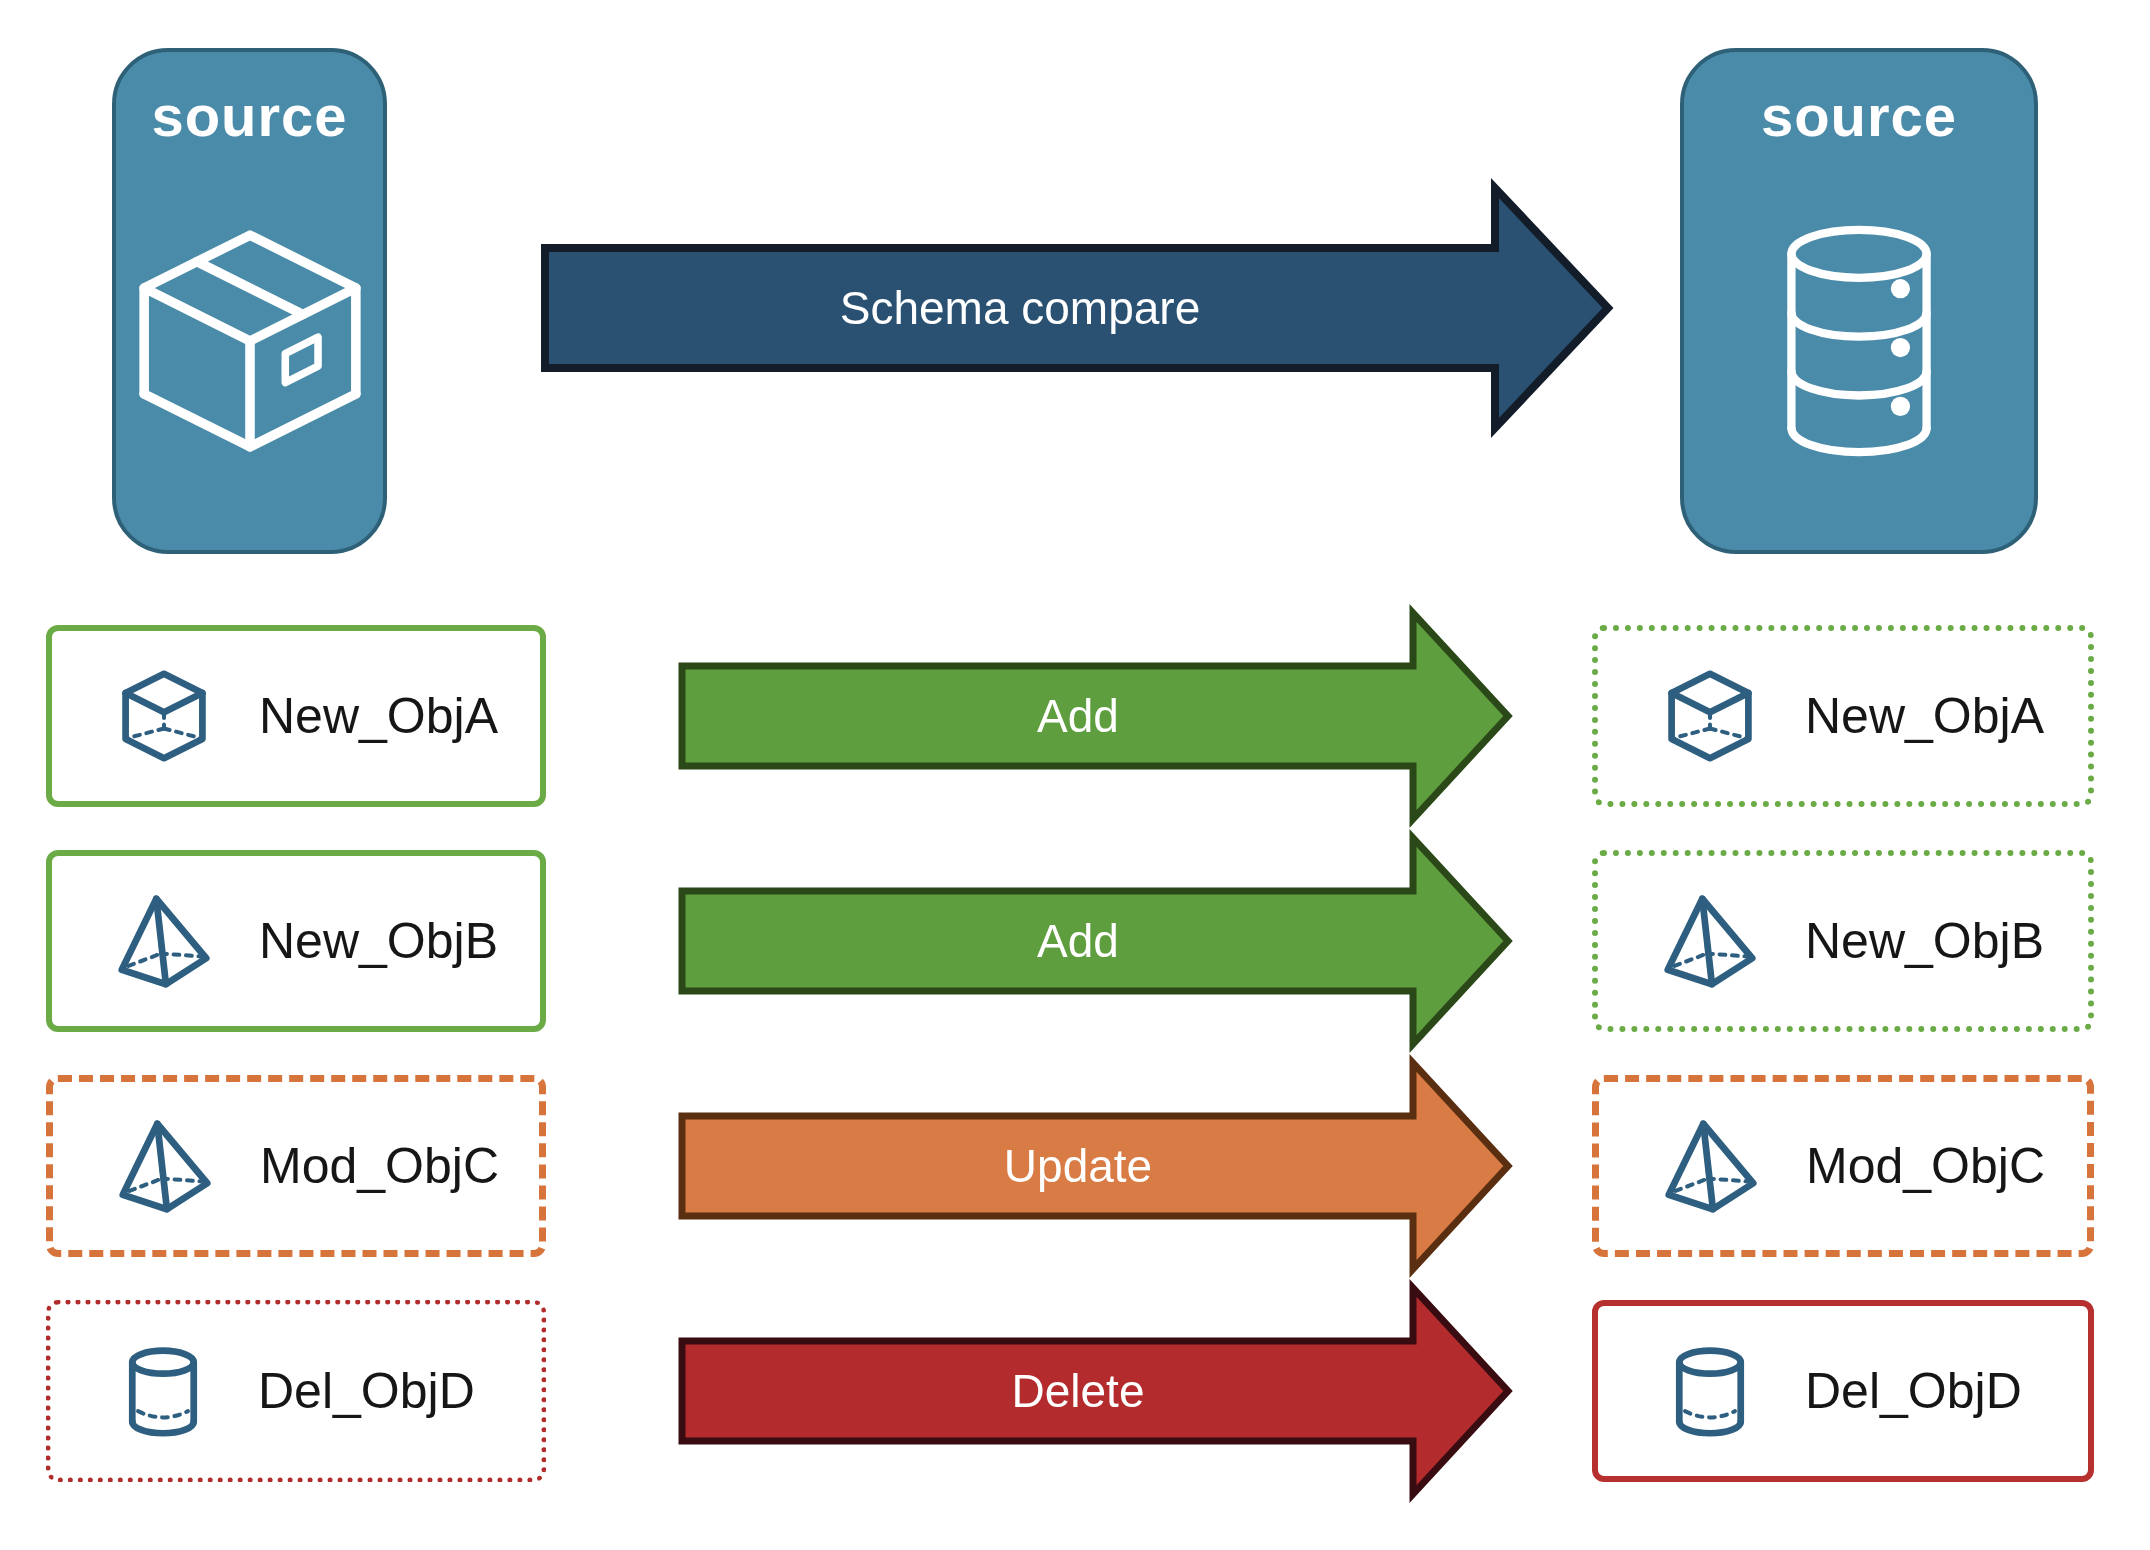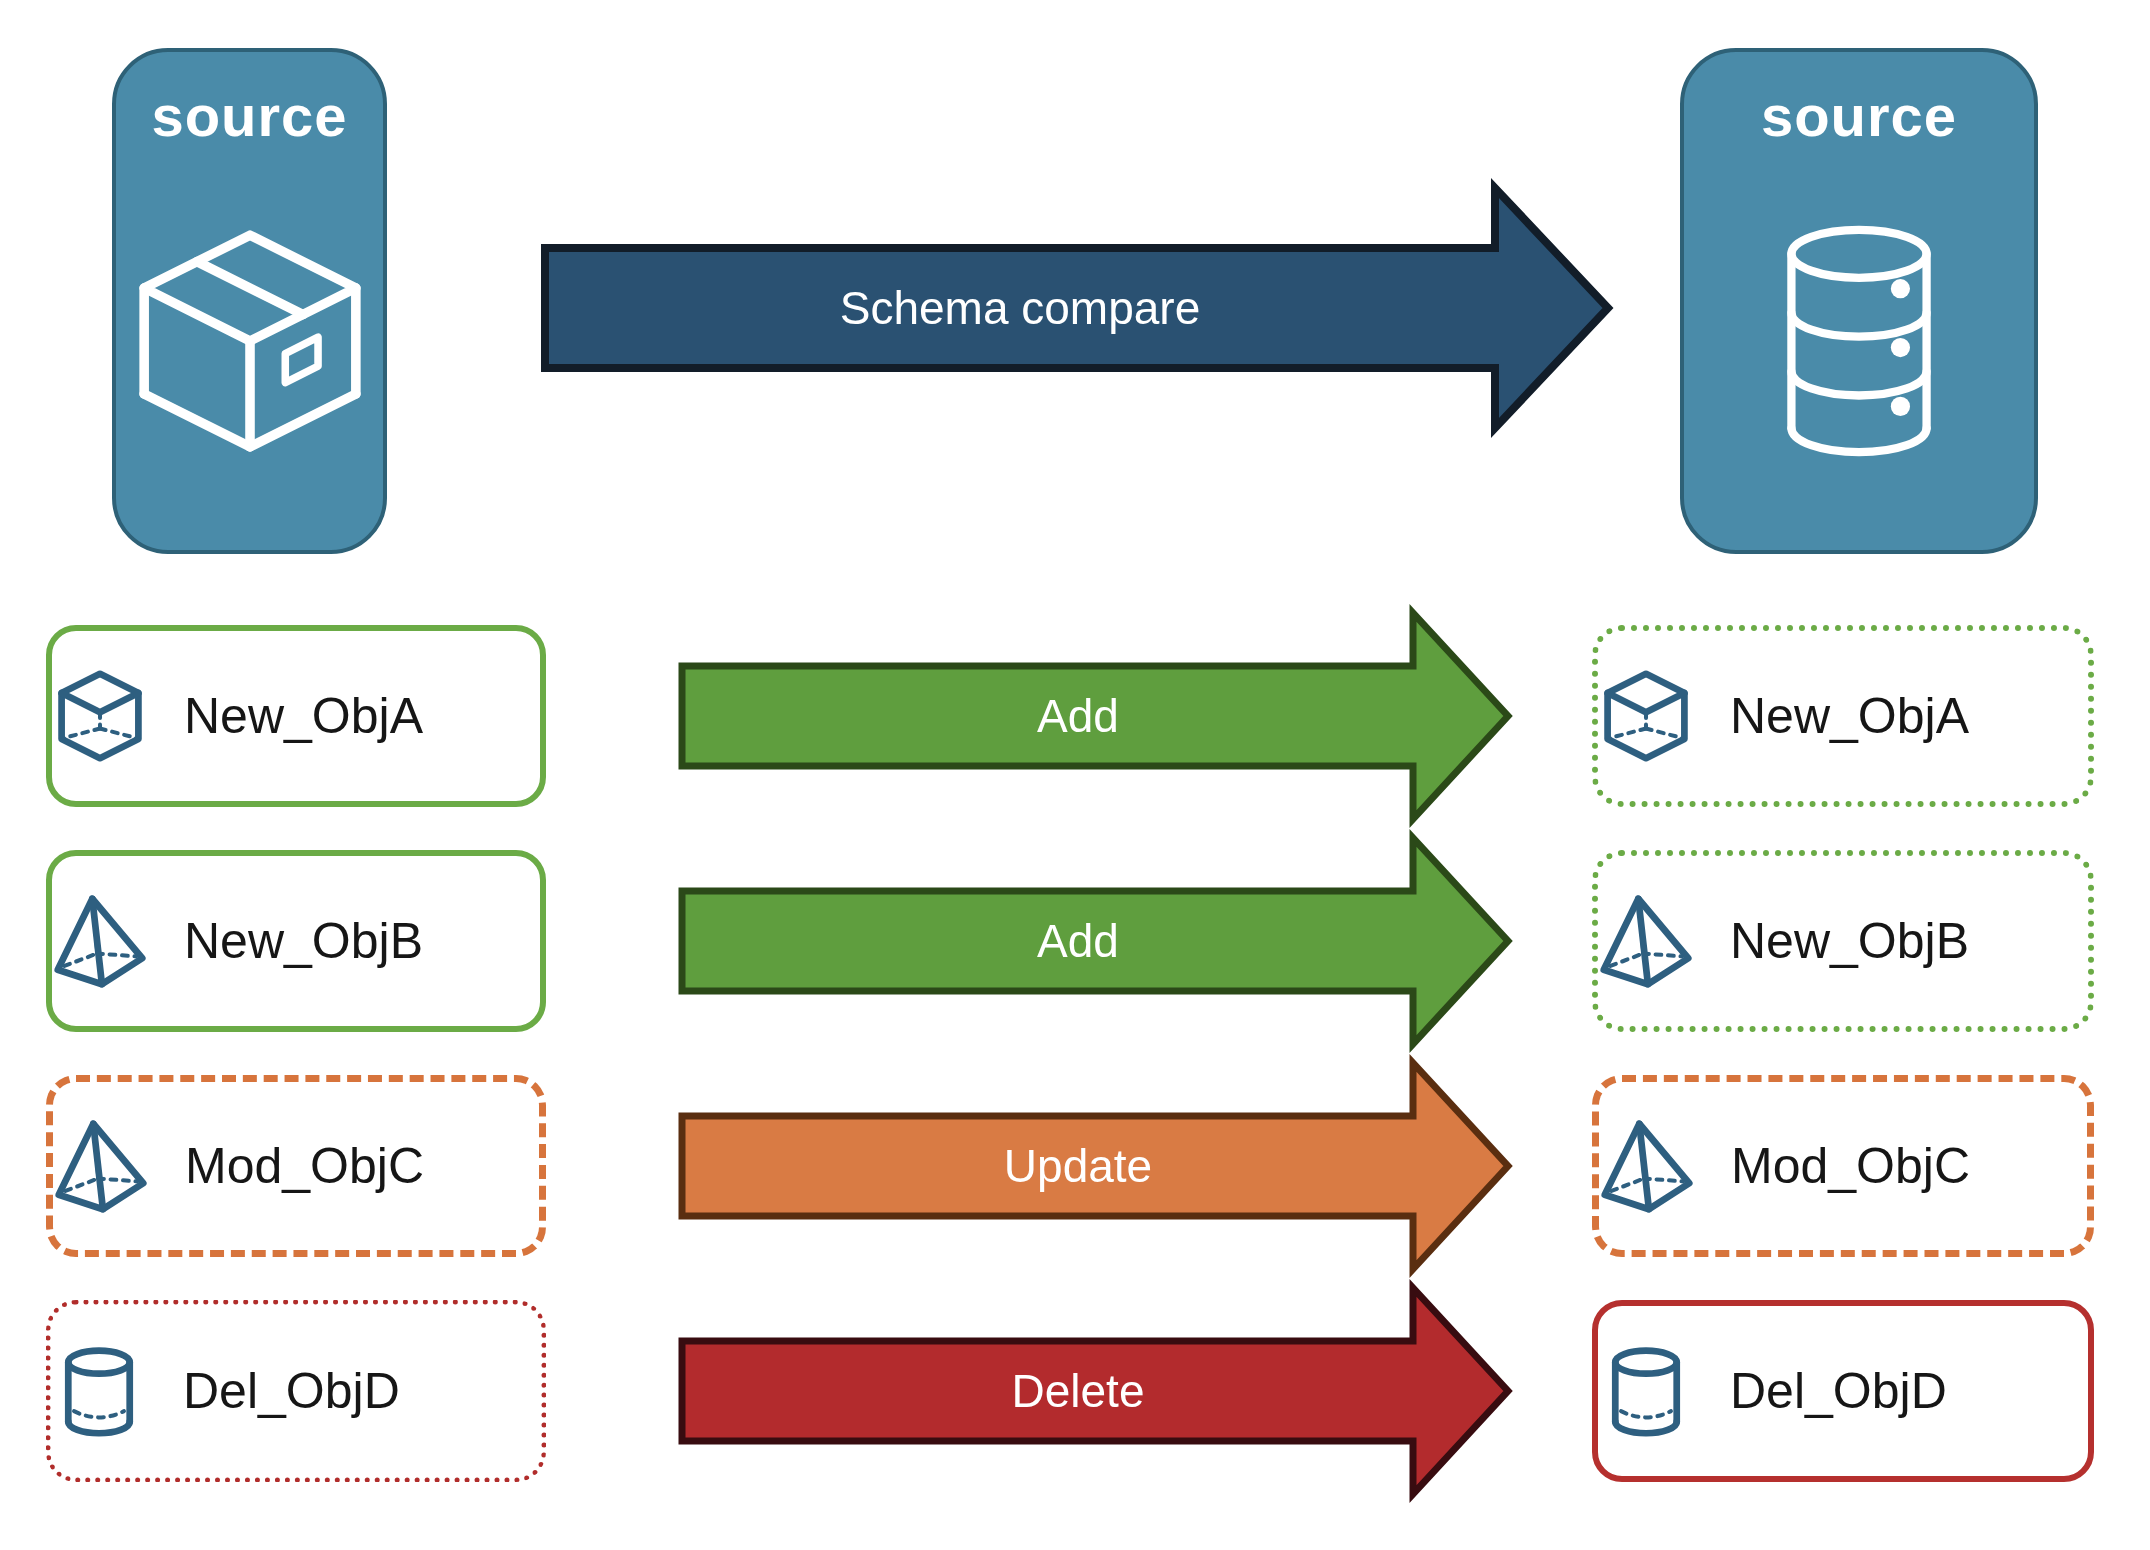--- a/index.html
+++ b/index.html
@@ -21,22 +21,22 @@
   .arrow-label{
     fill:#ffffff;font-size:46px;font-family:"Liberation Sans",sans-serif;
     text-anchor:middle;
   }
   .shape-compare{fill:#2A5172;stroke:#121D29;stroke-width:8;stroke-linejoin:miter;}
   .shape-add{fill:#5F9E3E;stroke:#2B4918;stroke-width:7;stroke-linejoin:miter;}
   .shape-update{fill:#D97B44;stroke:#5A2E10;stroke-width:7;stroke-linejoin:miter;}
   .shape-delete{fill:#B32B2D;stroke:#380C10;stroke-width:7;stroke-linejoin:miter;}
   
   .obj-box{
-    position:absolute;height:182px;border-radius:30px;background:#ffffff;
-    display:flex;align-items:center;gap:36px;box-sizing:border-box;
+    position:absolute;height:182px;border-radius:12px;background:#ffffff;
+    display:flex;align-items:center;gap:47px;padding-left:64px;box-sizing:border-box;
   }
   .b-green-solid {border:6px solid  #6BAB46;}
   .b-green-dotted{border:6px dotted #6BAB46;}
   .b-orange-dashed{border:7px dashed #D7743C;}
   .b-red-dotted {border:5px dotted #B12D2B;}
   .b-red-solid  {border:6px solid  #B5302E;}
   .obj-label{font-size:50px;color:#161616;white-space:nowrap;}
   .obj-icon{width:96px;height:96px;flex:0 0 auto;}
   
   .ic {stroke:#2E5F80;fill:none;stroke-width:7;stroke-linecap:round;stroke-linejoin:round;}

